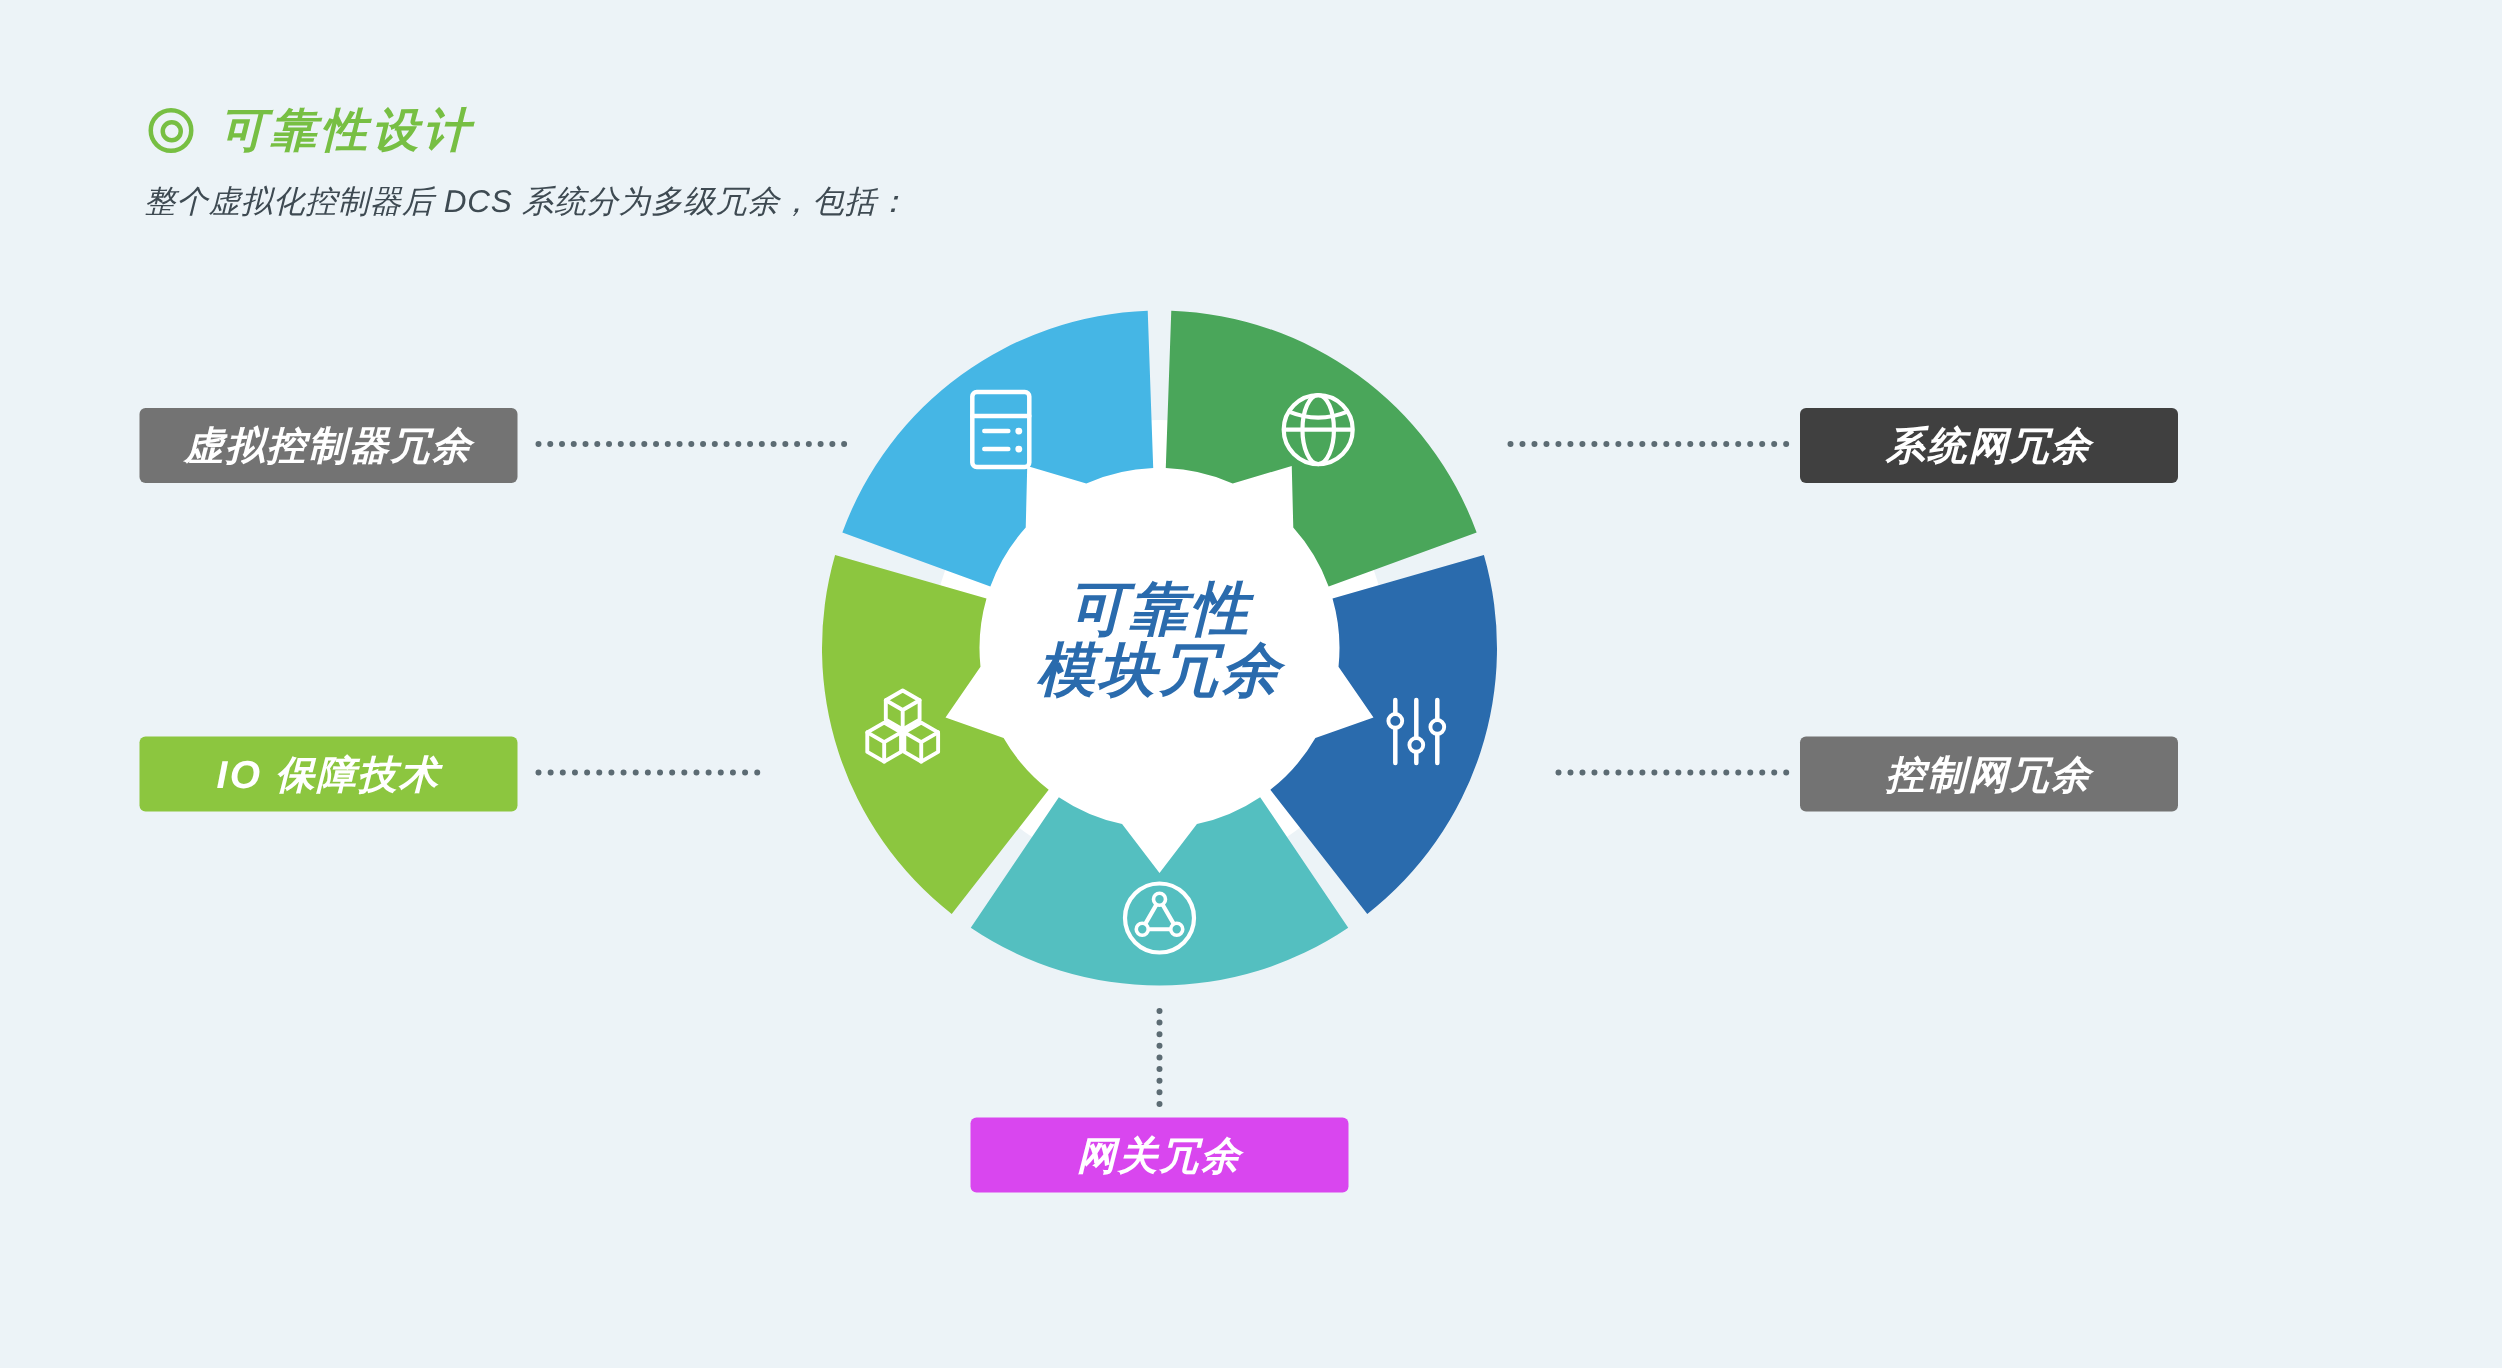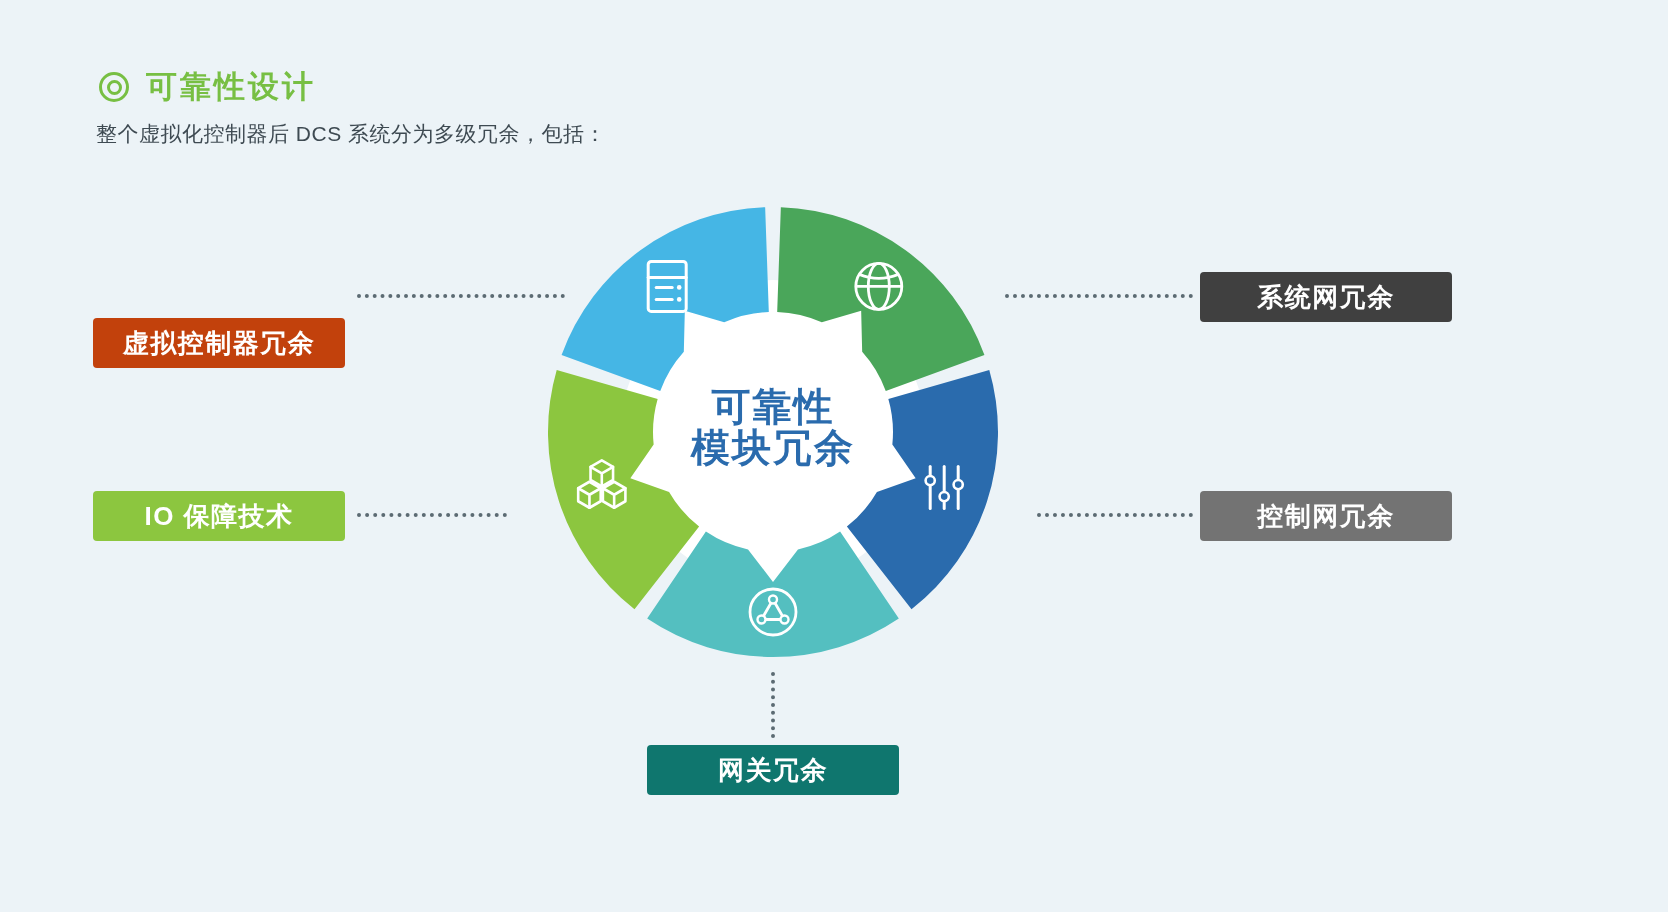--- a/index.html
+++ b/index.html
@@ -1,18 +1,18 @@
 <!DOCTYPE html>
 <html><head>
 <meta charset="utf-8">
 <style>
   html,body{margin:0;padding:0;background:#ecf3f7;}
   .canvas{
     position:relative;width:1476px;height:912px;background:#ecf3f7;
-    font-family:"Liberation Sans","DejaVu Sans",sans-serif;overflow:hidden;
+    font-family:"Liberation Sans","DejaVu Sans",sans-serif;overflow:hidden;font-style:italic;
   }
   .title-row{position:absolute;left:99px;top:66px;display:flex;align-items:center;gap:17px;}
   .title-icon{width:24px;height:24px;border:3px solid #77bf43;border-radius:50%;
     display:flex;align-items:center;justify-content:center;flex:0 0 auto;box-sizing:content-box;}
   .title-icon-inner{width:9px;height:9px;border:3px solid #77bf43;border-radius:50%;box-sizing:content-box;}
   .page-title{margin:0;font-size:31px;font-weight:600;letter-spacing:3px;color:#77bf43;}
   .subtitle{position:absolute;left:96px;top:120px;margin:0;font-size:21px;color:#3e4a52;letter-spacing:0.5px;}
 
   #donut-svg{position:absolute;left:543px;top:202px;}
 
@@ -114,19 +114,19 @@
     <div>可靠性</div>
     <div>模块冗余</div>
   </div>
 
   <div class="dots-h" id="conn-virtual"></div>
   <div class="dots-h" id="conn-system"></div>
   <div class="dots-h" id="conn-io"></div>
   <div class="dots-h" id="conn-control"></div>
   <div class="dots-v" id="conn-gateway"></div>
 
-  <div class="label label-virtual" style="background: #c2410c; margin-top: 46px;">虚拟控制器冗余</div>
+  <div class="label label-virtual" style="background: #737373;">虚拟控制器冗余</div>
   <div class="label label-system" style="background: #404040;">系统网冗余</div>
   <div class="label label-io" style="background: rgb(140, 198, 63);">IO 保障技术</div>
   <div class="label label-control" style="background: #737373;">控制网冗余</div>
-  <div class="label label-gateway" style="background: #0f766e;">网关冗余</div>
+  <div class="label label-gateway" style="background: #d946ef;">网关冗余</div>
 
 </div>
 
 </body></html>

